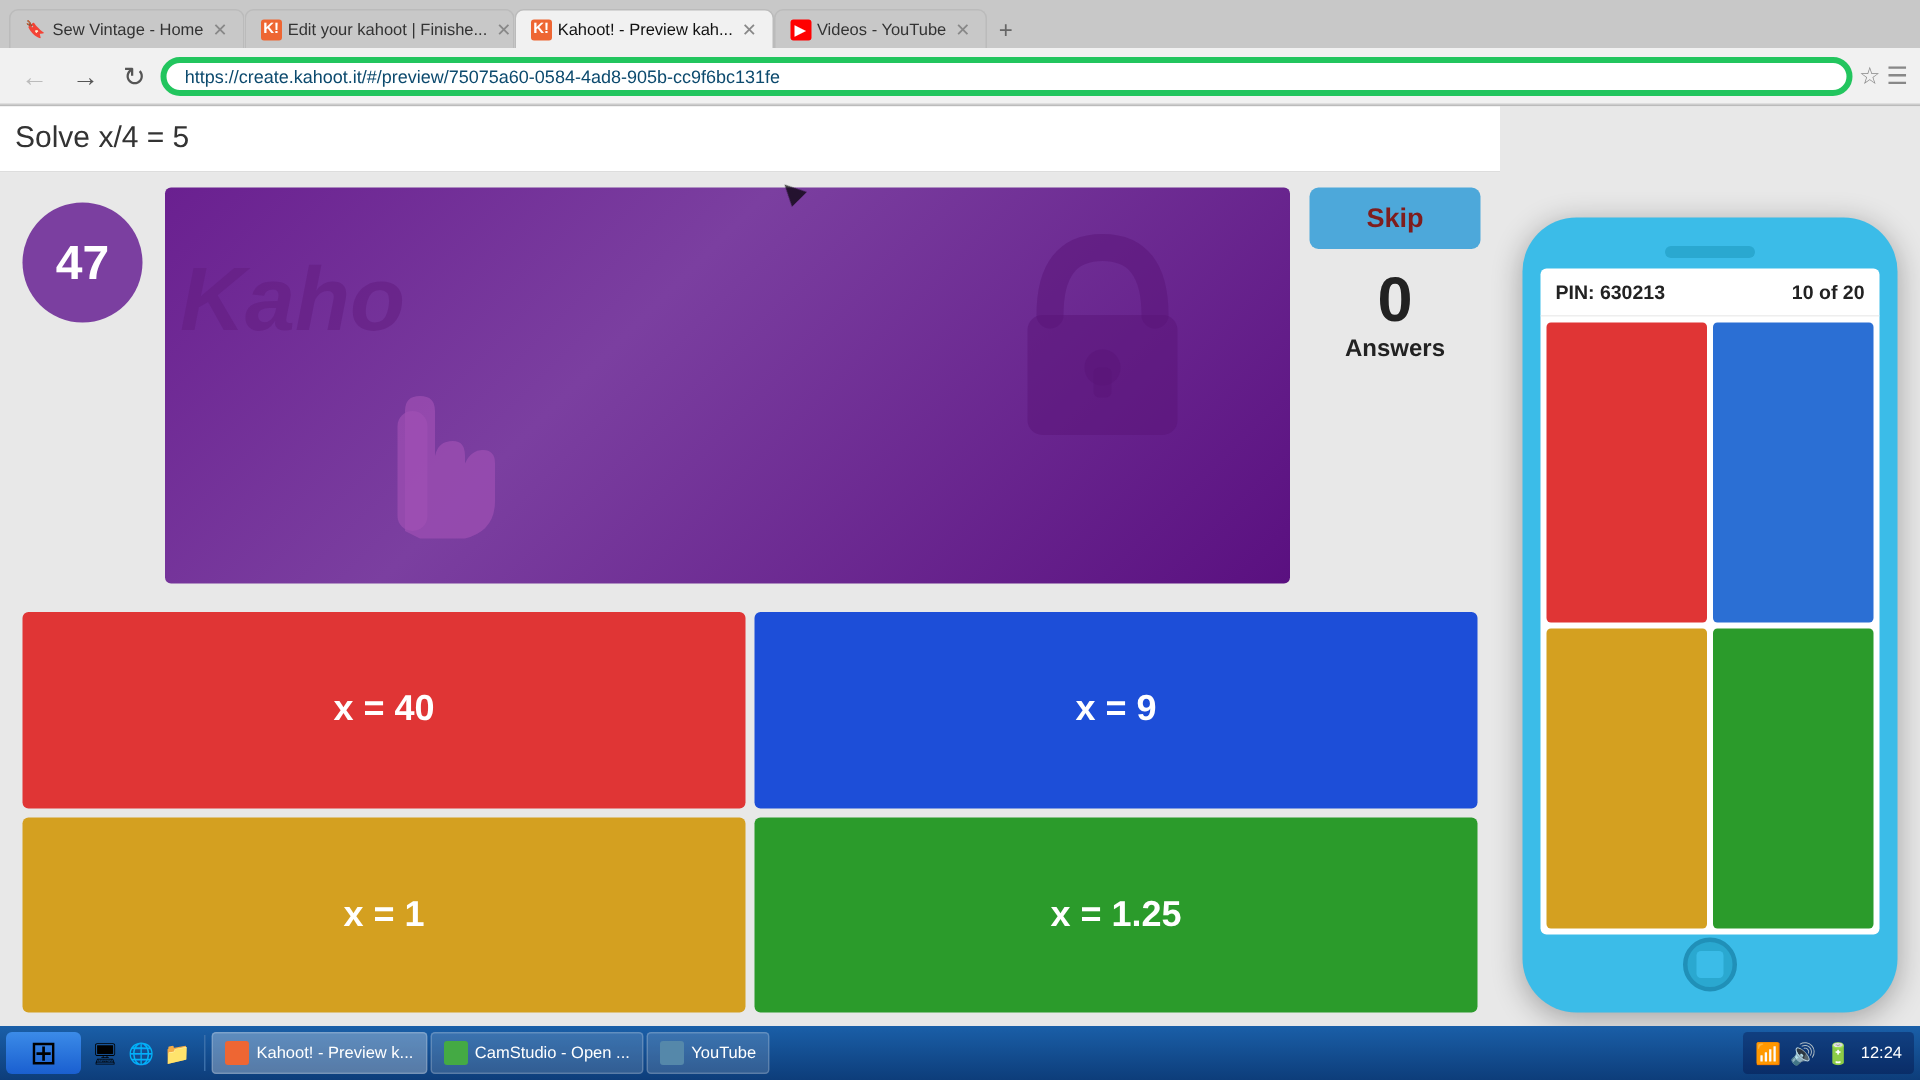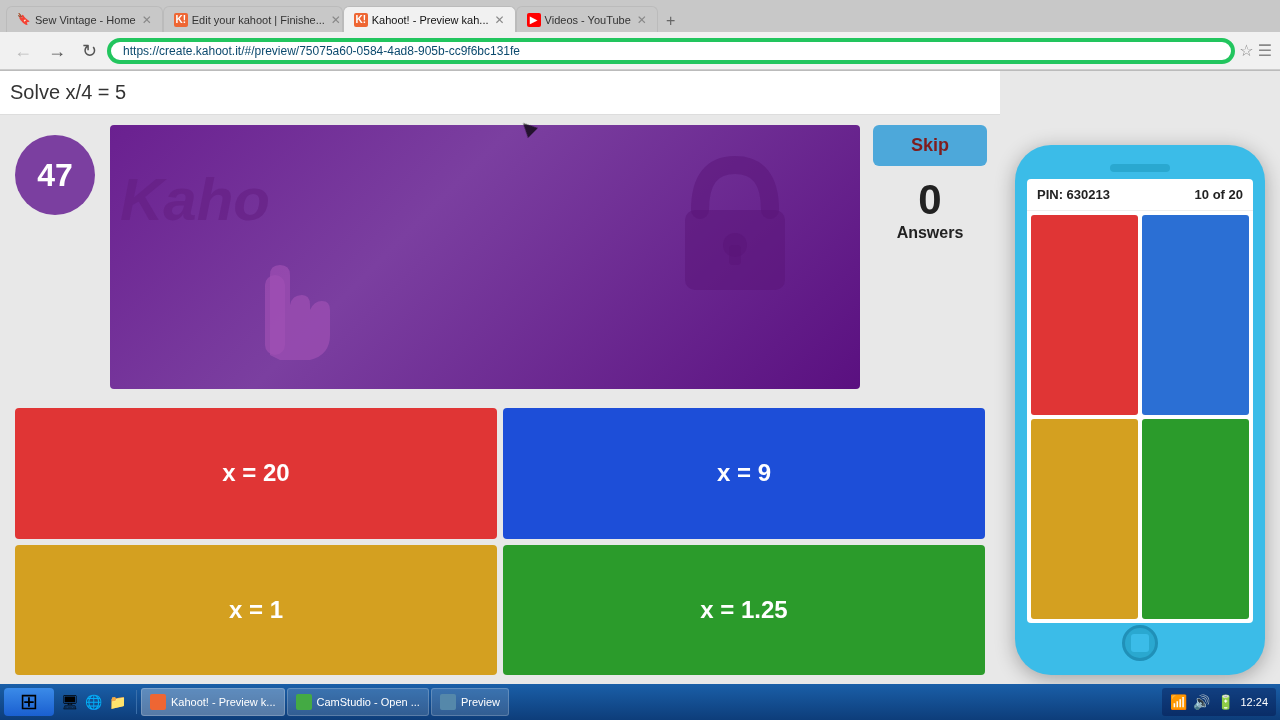--- a/index.html
+++ b/index.html
@@ -491,21 +491,21 @@
         <button class="skip-btn">Skip</button>
         <div class="answers-count">
           <div class="answers-num">0</div>
           <div class="answers-label">Answers</div>
         </div>
       </div>
     </div>
 
     <div class="answer-grid">
       <div class="answer-box red">
-        <span>x = 20</span>
+        <span>x = 40</span>
       </div>
       <div class="answer-box blue">
         <span>x = 9</span>
       </div>
       <div class="answer-box yellow">
         <span>x = 1</span>
       </div>
       <div class="answer-box green">
         <span>x = 1.25</span>
       </div>
@@ -553,21 +553,21 @@
   <div class="taskbar-btn active">
     <div class="taskbar-icon" style="background:#e63;border-radius:2px;"></div>
     <span>Kahoot! - Preview k...</span>
   </div>
   <div class="taskbar-btn">
     <div class="taskbar-icon" style="background:#4a4;border-radius:2px;"></div>
     <span>CamStudio - Open ...</span>
   </div>
   <div class="taskbar-btn">
     <div class="taskbar-icon" style="background:#58a;border-radius:2px;"></div>
-    <span>Preview</span>
+    <span>YouTube</span>
   </div>
   <div class="taskbar-spacer"></div>
   <div class="taskbar-tray">
     <span class="tray-icon">📶</span>
     <span class="tray-icon">🔊</span>
     <span class="tray-icon">🔋</span>
     <div class="taskbar-time">
       <span>12:24</span>
     </div>
   </div>

